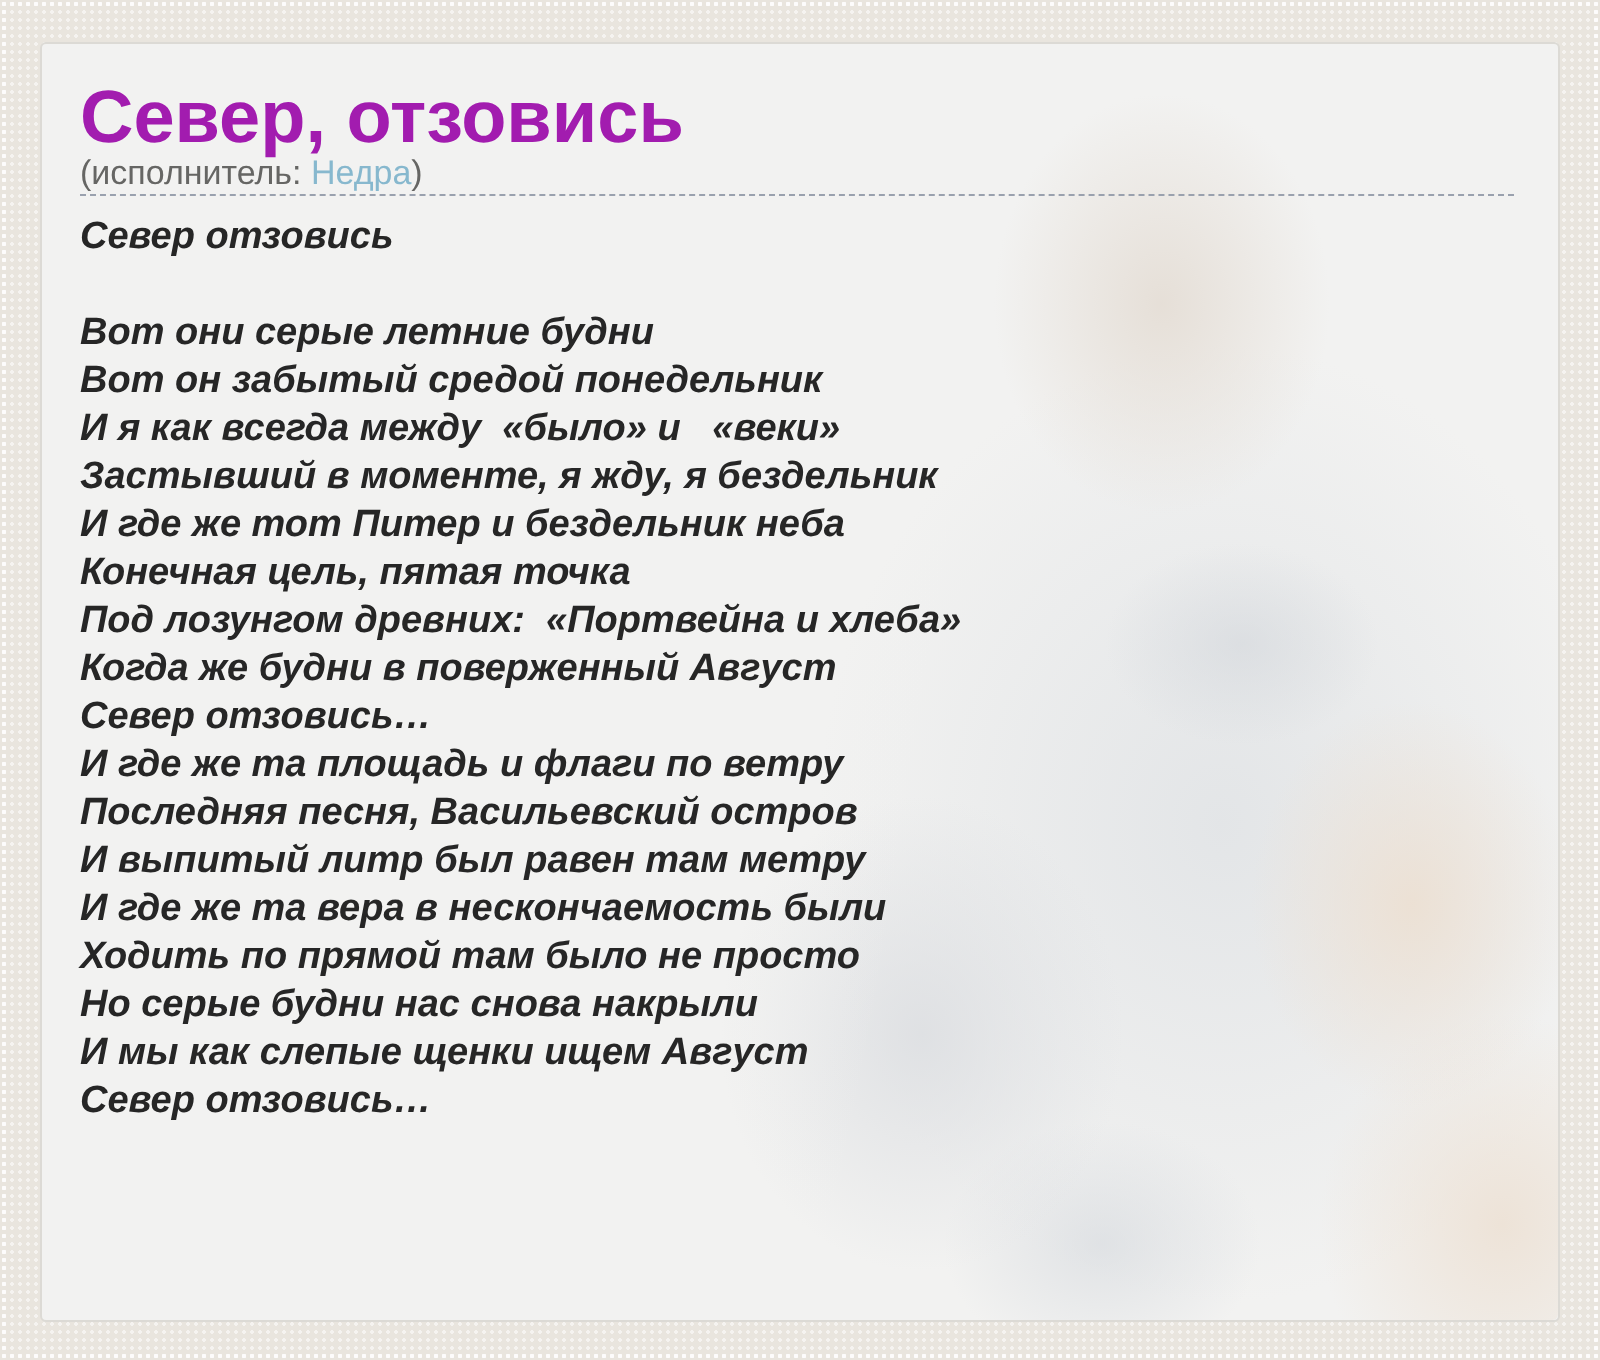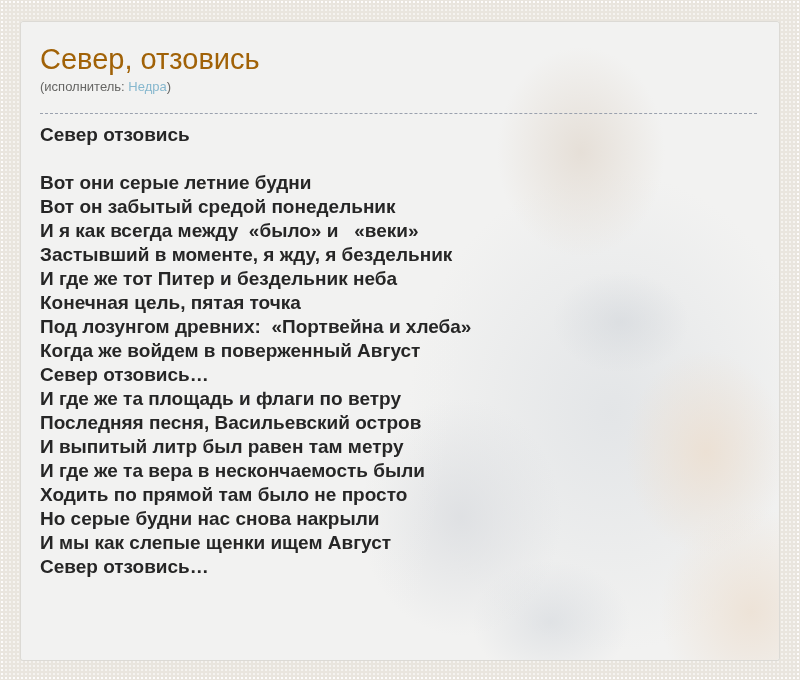--- a/index.html
+++ b/index.html
@@ -53,48 +53,49 @@
       #f2f2f1;
   }
   .content {
     position: relative;
     z-index: 2;
     padding: 20px 22px 0 19px;
   }
   .song-title {
     margin: 0;
     padding: 0;
-    font-size: 29px;
+    font-size: 37px;
     line-height: 34px;
-    font-weight: 400;
-    color: #a16207;
+    font-weight: 700;
+    color: #a21caf;
   }
   .artist-line {
-    font-size: 13px;
+    font-size: 17px;
     line-height: 21px;
     color: #666664;
     white-space: pre-wrap;
-    padding-bottom: 16px;
+    padding-bottom: 0;
     border-bottom: 1px dashed #9aa1ae;
   }
   .artist-link {
     color: #87b8ce;
     text-decoration: none;
     cursor: pointer;
   }
   .lyrics-block {
     margin-top: 9px;
     font-size: 19px;
     font-weight: 700;
     line-height: 24px;
     color: #262626;
   }
   .lyric-line {
     white-space: pre-wrap;
     min-height: 24px;
+    font-style: italic;
   }
   .date-line {
     margin-top: 24px;
     font-size: 19px;
     font-weight: 400;
     line-height: 24px;
     color: #2b2b2b;
     white-space: pre-wrap;
   }
 </style>
@@ -114,21 +115,21 @@
     <div class="lyrics-block">
         <div class="lyric-line">Север отзовись</div>
         <div class="lyric-line">&nbsp;</div>
         <div class="lyric-line">Вот они серые летние будни</div>
         <div class="lyric-line">Вот он забытый средой понедельник</div>
         <div class="lyric-line">И я как всегда между  «было» и   «веки»</div>
         <div class="lyric-line">Застывший в моменте, я жду, я бездельник</div>
         <div class="lyric-line">И где же тот Питер и бездельник неба</div>
         <div class="lyric-line">Конечная цель, пятая точка</div>
         <div class="lyric-line">Под лозунгом древних:  «Портвейна и хлеба»</div>
-        <div class="lyric-line">Когда же войдем в поверженный Август</div>
+        <div class="lyric-line">Когда же будни в поверженный Август</div>
         <div class="lyric-line">Север отзовись…</div>
         <div class="lyric-line">И где же та площадь и флаги по ветру</div>
         <div class="lyric-line">Последняя песня, Васильевский остров</div>
         <div class="lyric-line">И выпитый литр был равен там метру</div>
         <div class="lyric-line">И где же та вера в нескончаемость были</div>
         <div class="lyric-line">Ходить по прямой там было не просто</div>
         <div class="lyric-line">Но серые будни нас снова накрыли</div>
         <div class="lyric-line">И мы как слепые щенки ищем Август</div>
         <div class="lyric-line">Север отзовись…</div>
       </div>

